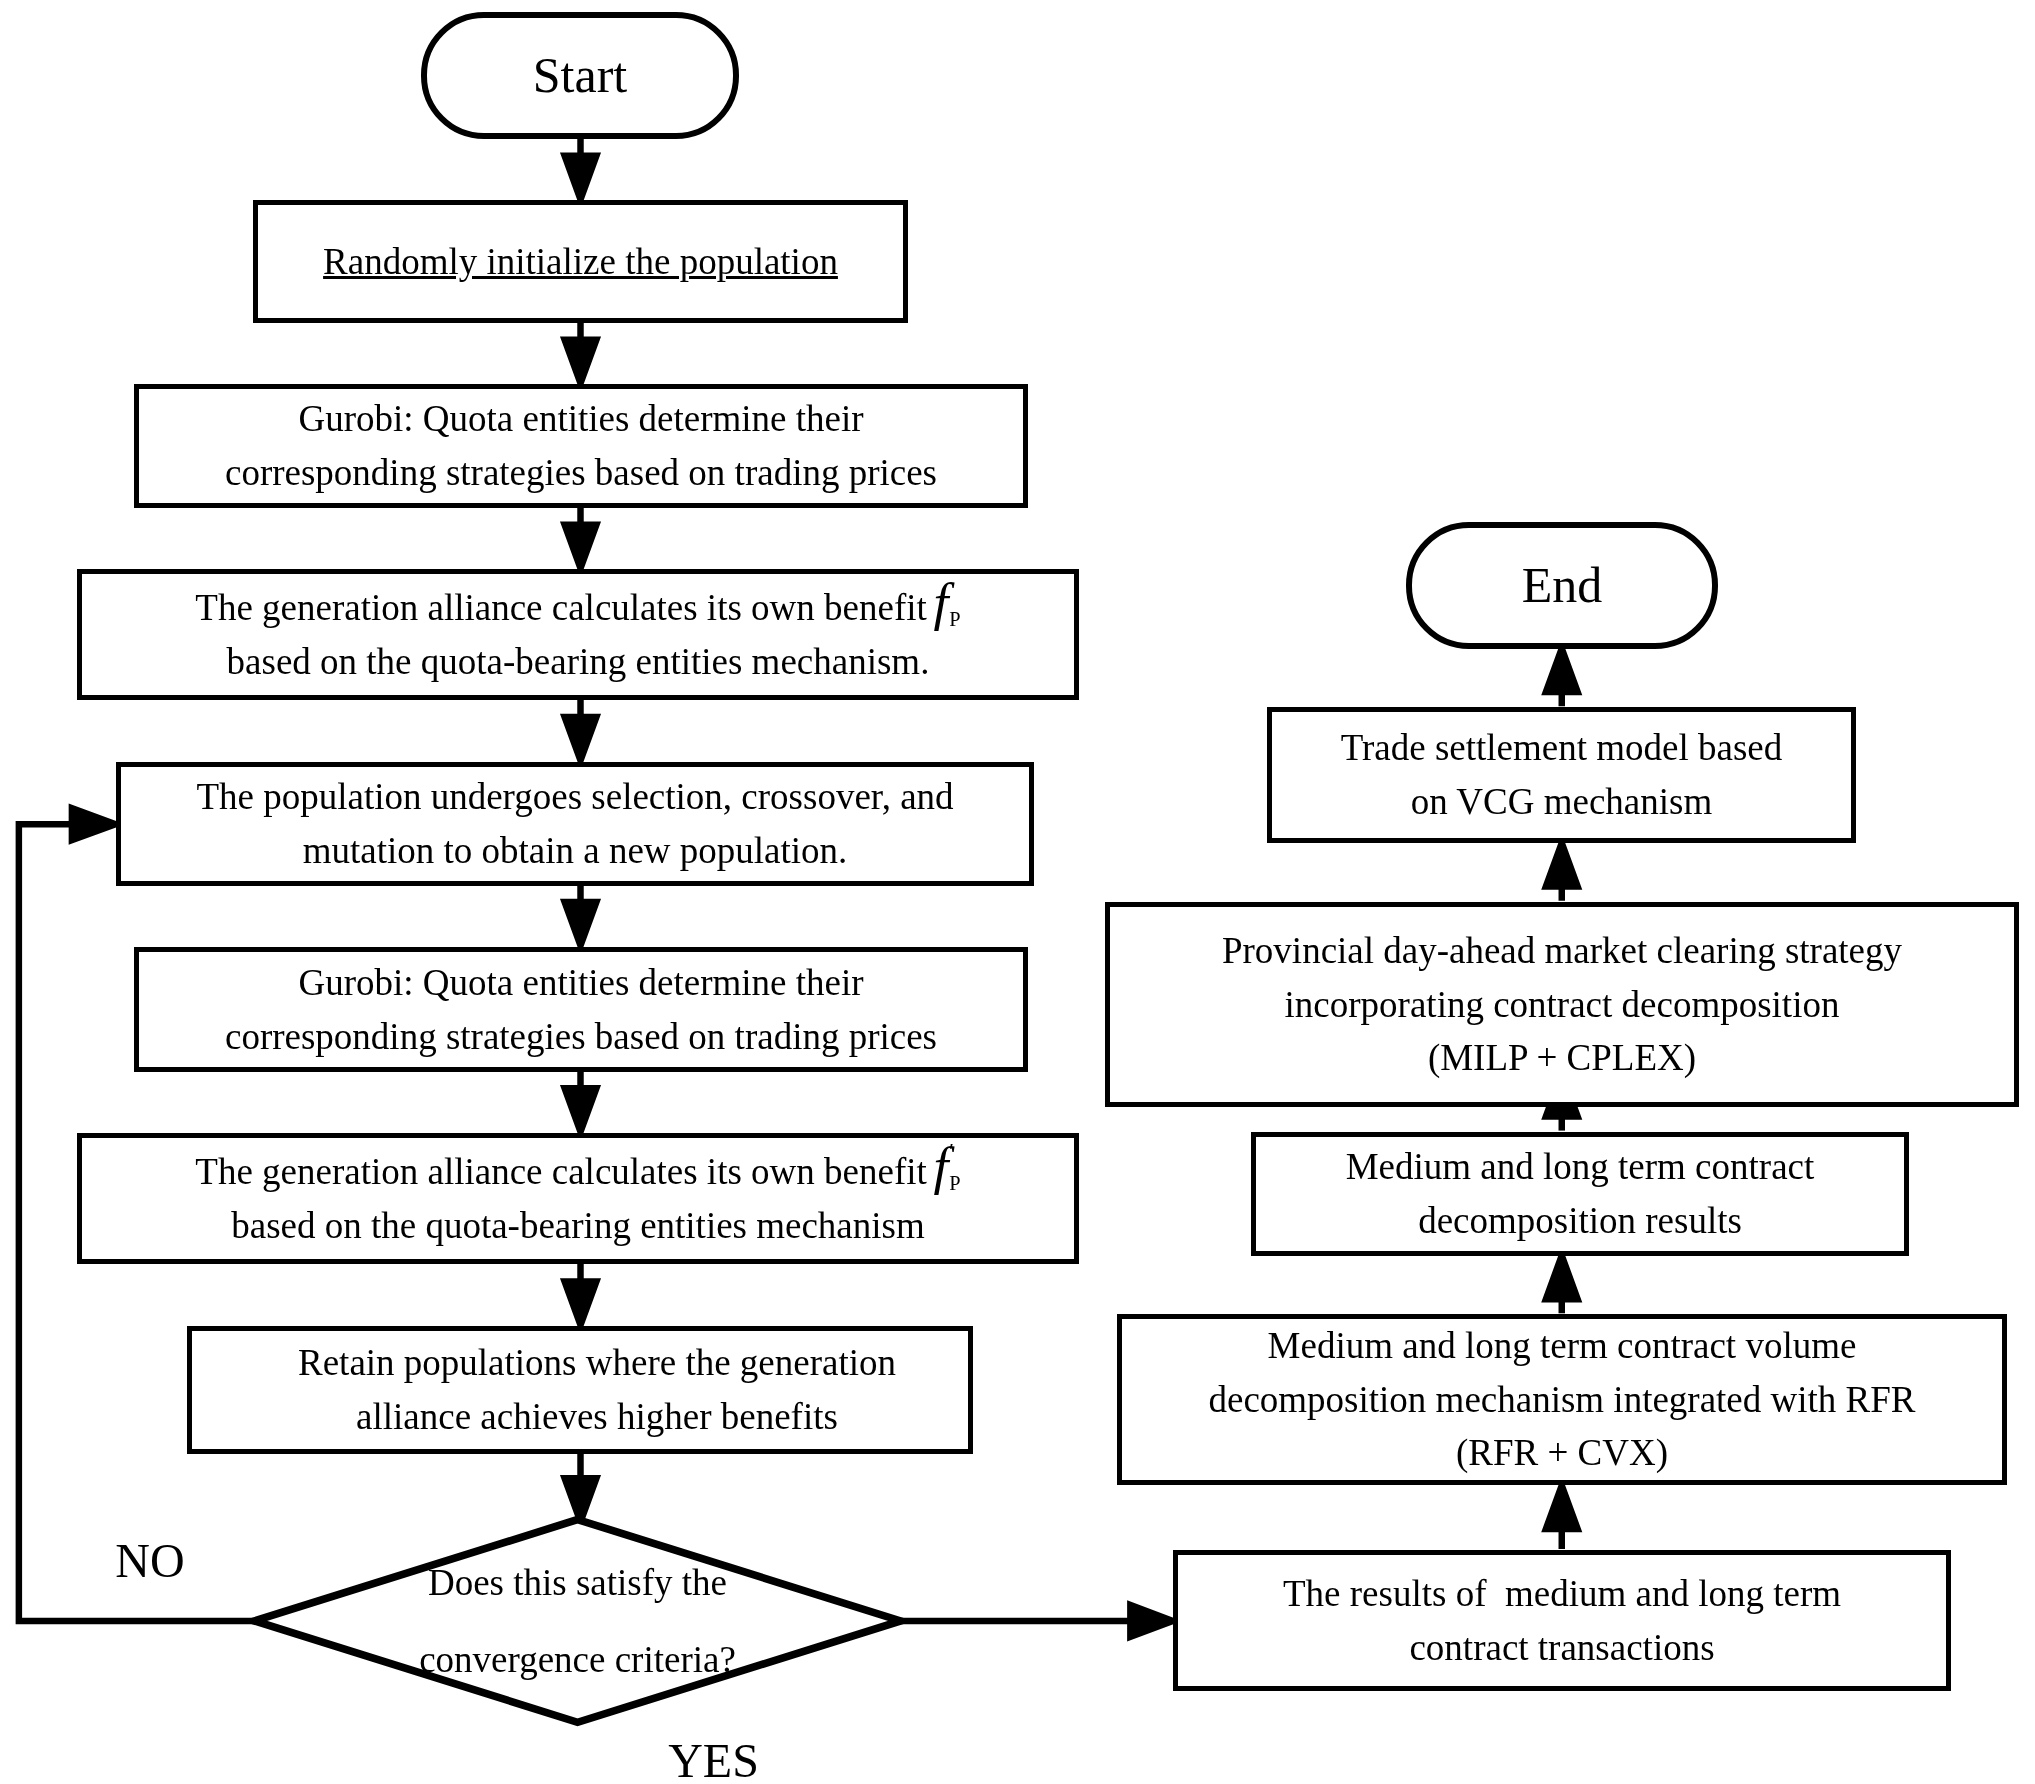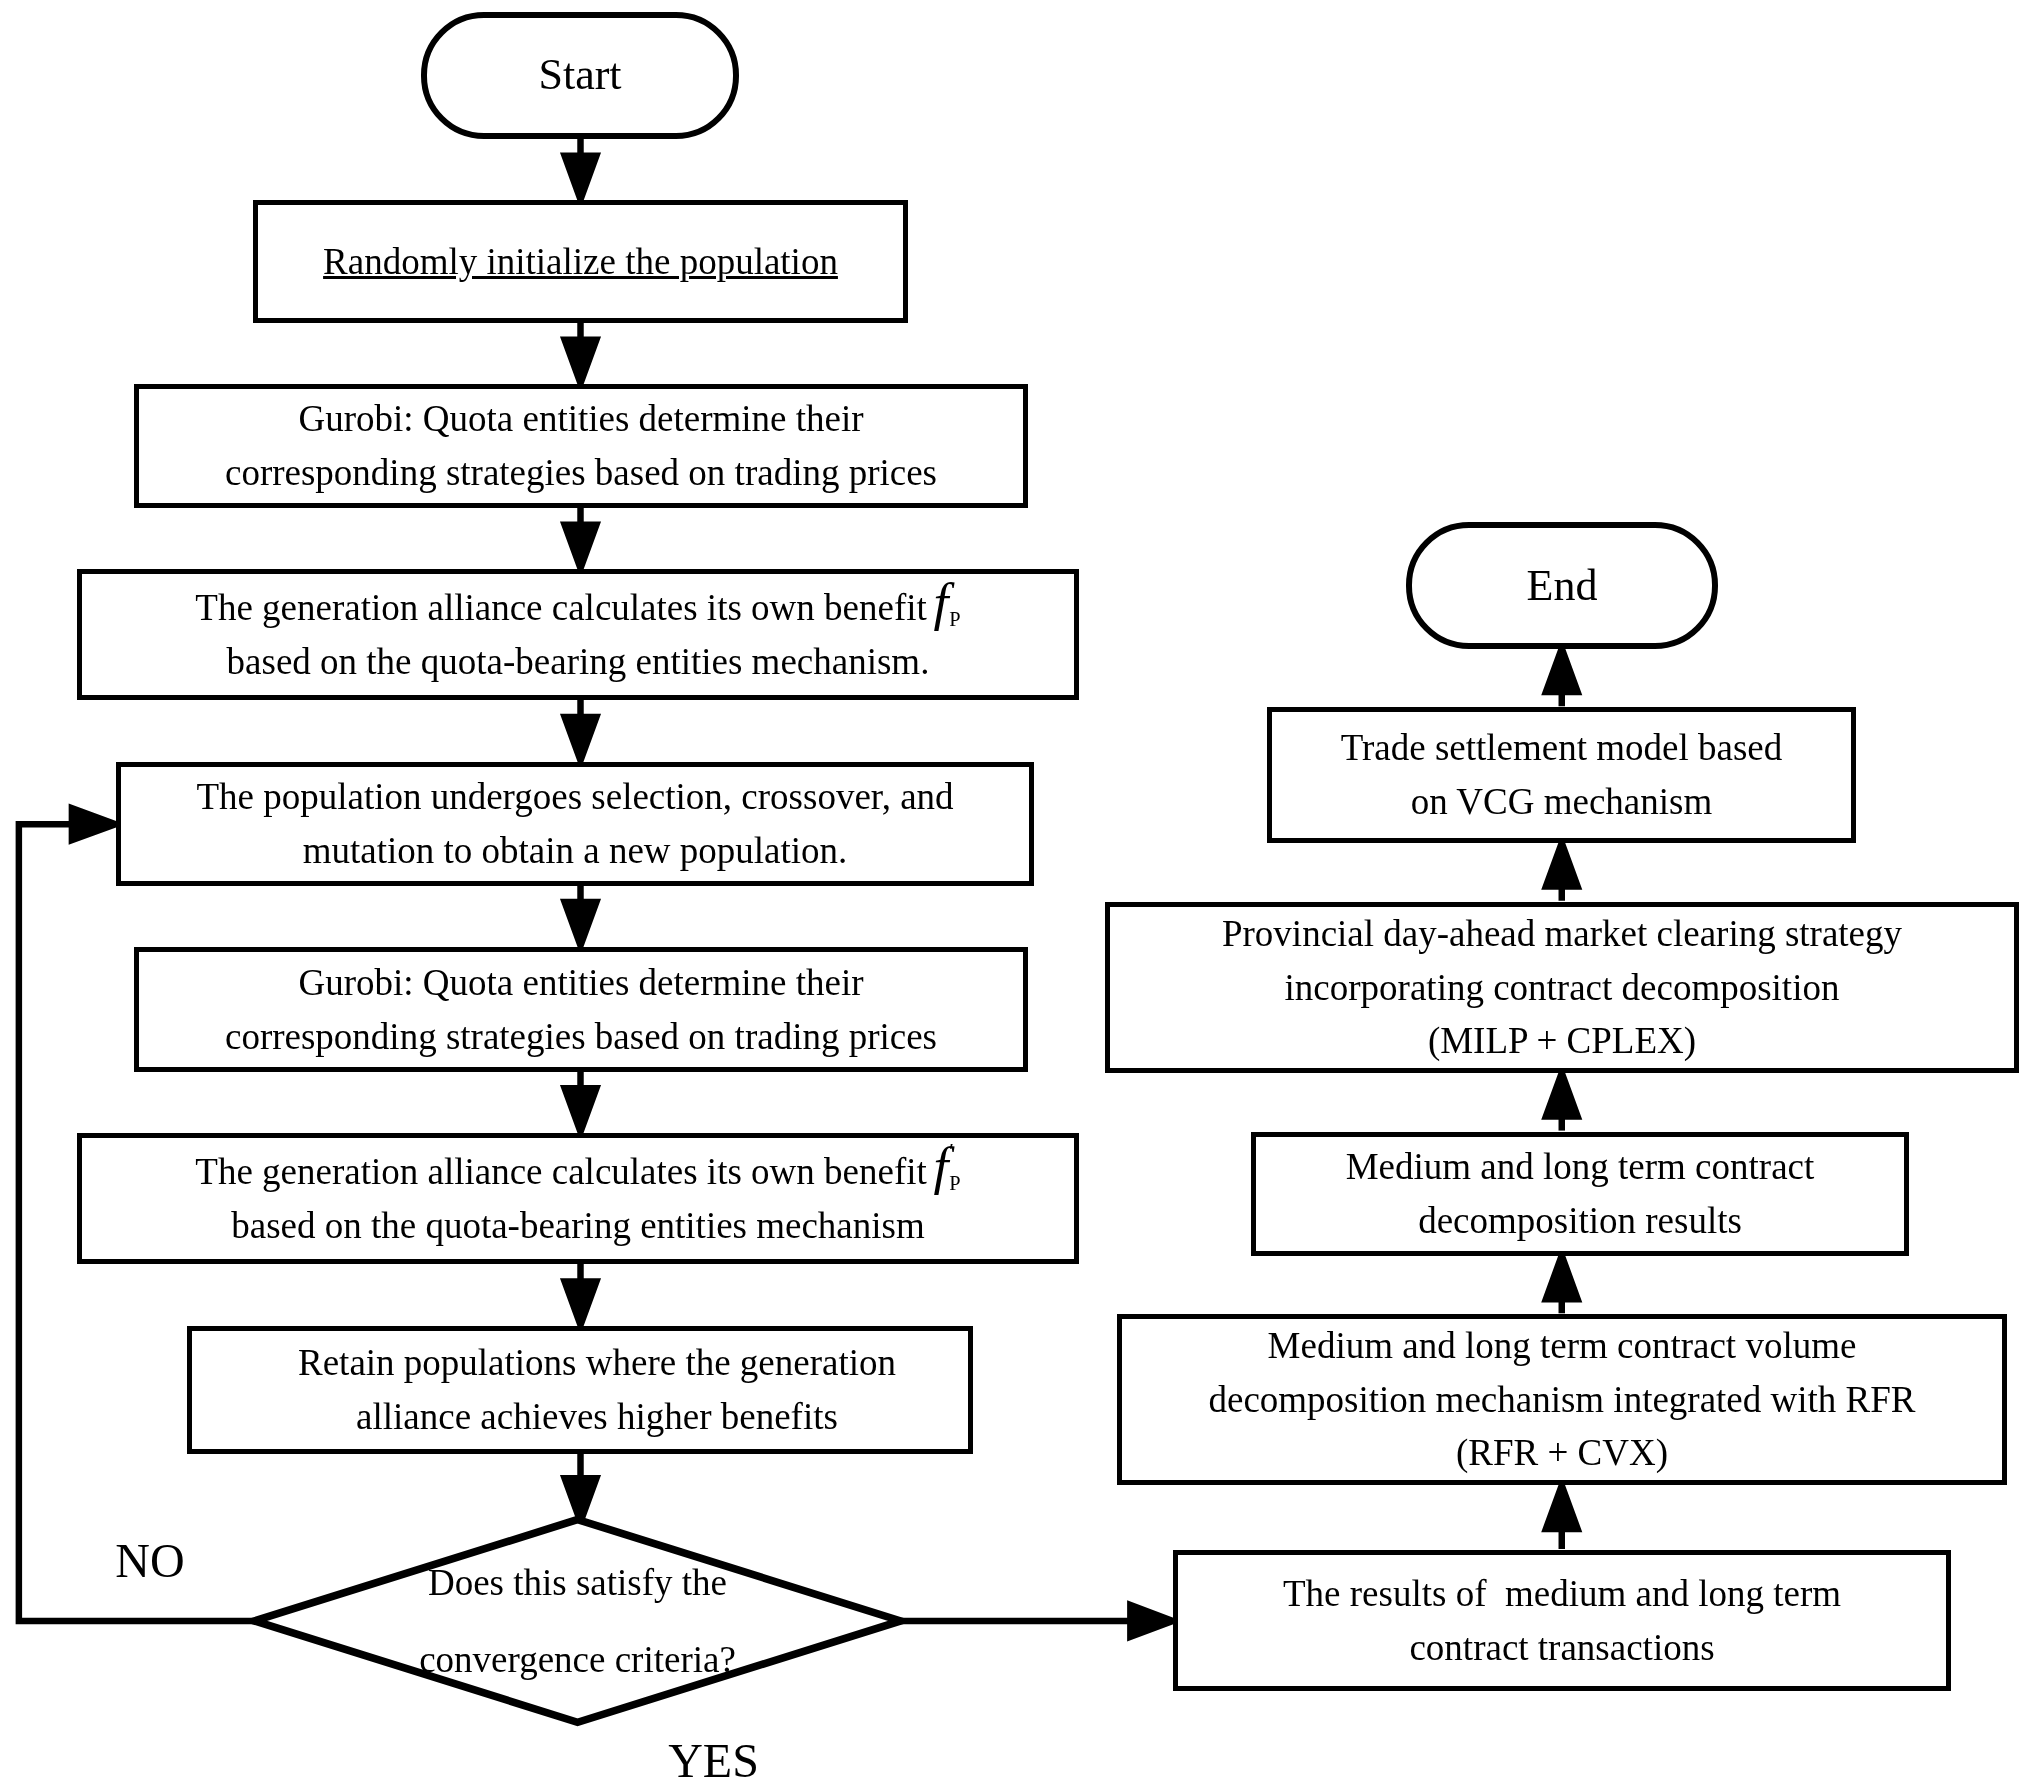--- a/index.html
+++ b/index.html
@@ -36,21 +36,21 @@
     line-height: 1.45;
     z-index: 2;
   }
   .node .line {
     display: block;
     white-space: pre-wrap;
   }
   .terminator {
     border-radius: 63px;
     border-width: 6.5px;
-    font-size: 44px;
+    font-size: 50px;
     text-align: right;
   }
   .diamond-label {
     position: absolute;
     display: flex;
     flex-direction: column;
     align-items: center;
     justify-content: center;
     text-align: center;
     font-size: 37px;
@@ -225,21 +225,21 @@
     <span class="line">Medium and long term contract volume</span>
     <span class="line">decomposition mechanism integrated with RFR</span>
     <span class="line">(RFR + CVX)</span>
   </div>
 
   <div class="node" style="left:1251px; top:1132px; width:658px; height:124px;">
     <span class="line">Medium and long term contract</span>
     <span class="line">decomposition results</span>
   </div>
 
-  <div class="node" style="left:1105px; top:902px; width:914px; height:171px;">
+  <div class="node" style="left:1105px; top:902px; width:914px; height:205px;">
     <span class="line">Provincial day-ahead market clearing strategy</span>
     <span class="line">incorporating contract decomposition</span>
     <span class="line">(MILP + CPLEX)</span>
   </div>
 
   <div class="node" style="left:1267px; top:707px; width:589px; height:136px;">
     <span class="line">Trade settlement model based</span>
     <span class="line">on VCG mechanism</span>
   </div>
 

